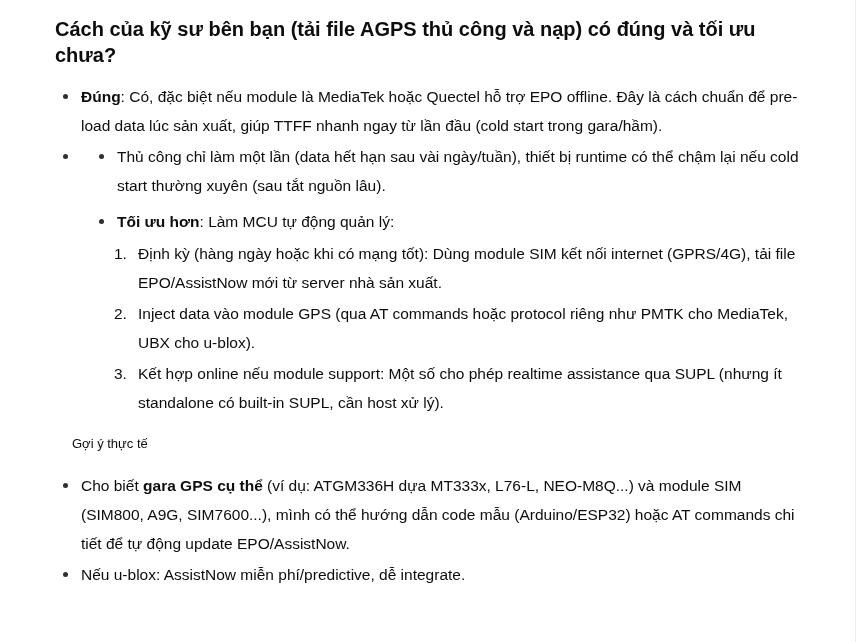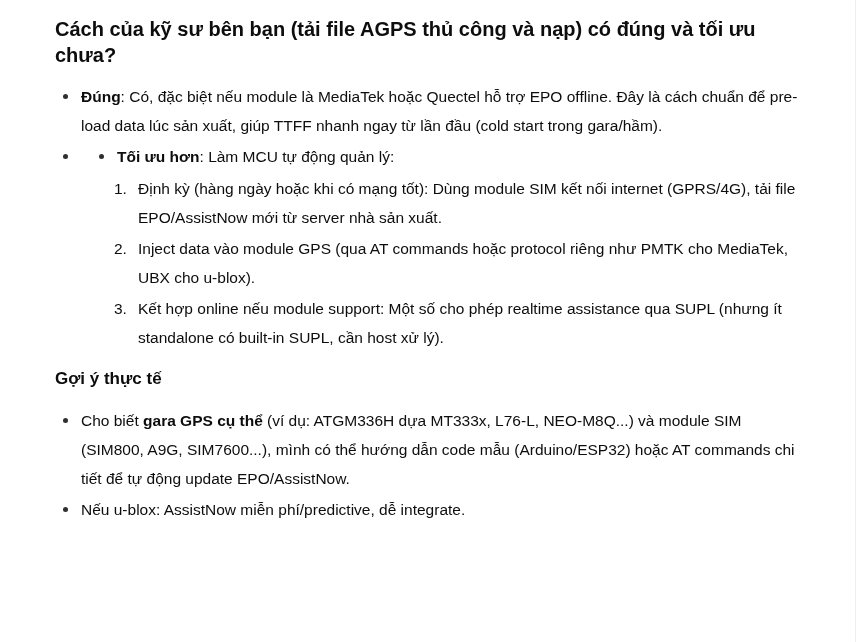--- a/index.html
+++ b/index.html
@@ -19,32 +19,32 @@
     width: 856px;
     padding: 16px 56px 0 55px;
   }
   h2.question {
     margin: 0;
     font-size: 20px;
     line-height: 26px;
     font-weight: 700;
   }
   h3.suggestions {
-    margin: 14px 0 0 0;
-    font-size: 17px;
+    margin: 14px 0 0 17px;
+    font-size: 13px;
     line-height: 26px;
-    font-weight: 700;
+    font-weight: 400;
   }
   ul, ol { list-style: none; margin: 0; padding: 0; }
   ul.l1 { margin-top: 14px; }
   ul.l1 > li { position: relative; padding-left: 26px; }
   ul.l1 > li + li { margin-top: 2px; }
   ul.l2 { margin-top: 1px; padding-left: 10px; }
   ul.l2 > li { position: relative; padding-left: 26px; }
-  ul.l2 > li + li { margin-top: 15px; }
+  ul.l2 > li + li { margin-top: 7px; }
   span.bullet {
     position: absolute;
     left: 8px;
     top: 12px;
     width: 5px;
     height: 5px;
     border-radius: 50%;
     background: #2f2f2f;
   }
   ol.steps { margin-top: 3px; }
@@ -62,20 +62,24 @@
   <h2 class="question">Cách của kỹ sư bên bạn (tải file AGPS thủ công và nạp) có đúng và tối ưu chưa?</h2>
 
   <ul class="l1">
     <li>
       <span class="bullet"></span>
       <div class="li-text"><b>Đúng</b><span>: Có, đặc biệt nếu module là MediaTek hoặc Quectel hỗ trợ EPO offline. Đây là cách chuẩn để pre-load data lúc sản xuất, giúp TTFF nhanh ngay từ lần đầu (cold start trong gara/hầm).</span></div>
     </li>
     <li>
       <span class="bullet"></span>
       <ul class="l2">
+        <li>
+          <span class="bullet"></span>
+          <div class="li-text"><span>Thủ công chỉ làm một lần (data hết hạn sau vài ngày/tuần), thiết bị runtime có thể chậm lại nếu cold start thường xuyên (sau tắt nguồn lâu).</span></div>
+        </li>
         <li>
           <span class="bullet"></span>
           <div class="li-text"><b>Tối ưu hơn</b><span>: Làm MCU tự động quản lý:</span></div>
           <ol class="steps">
             <li>
               <span class="num">1.</span>
               <div class="li-text"><span>Định kỳ (hàng ngày hoặc khi có mạng tốt): Dùng module SIM kết nối internet (GPRS/4G), tải file EPO/AssistNow mới từ server nhà sản xuất.</span></div>
             </li>
             <li>
               <span class="num">2.</span>

